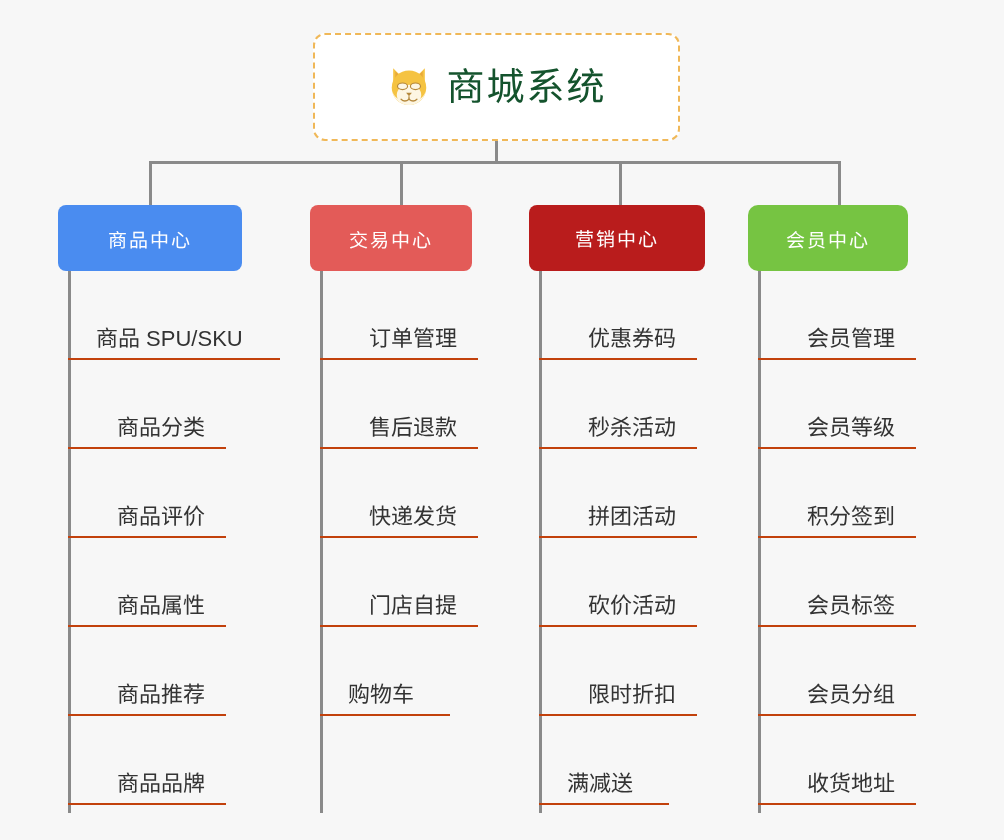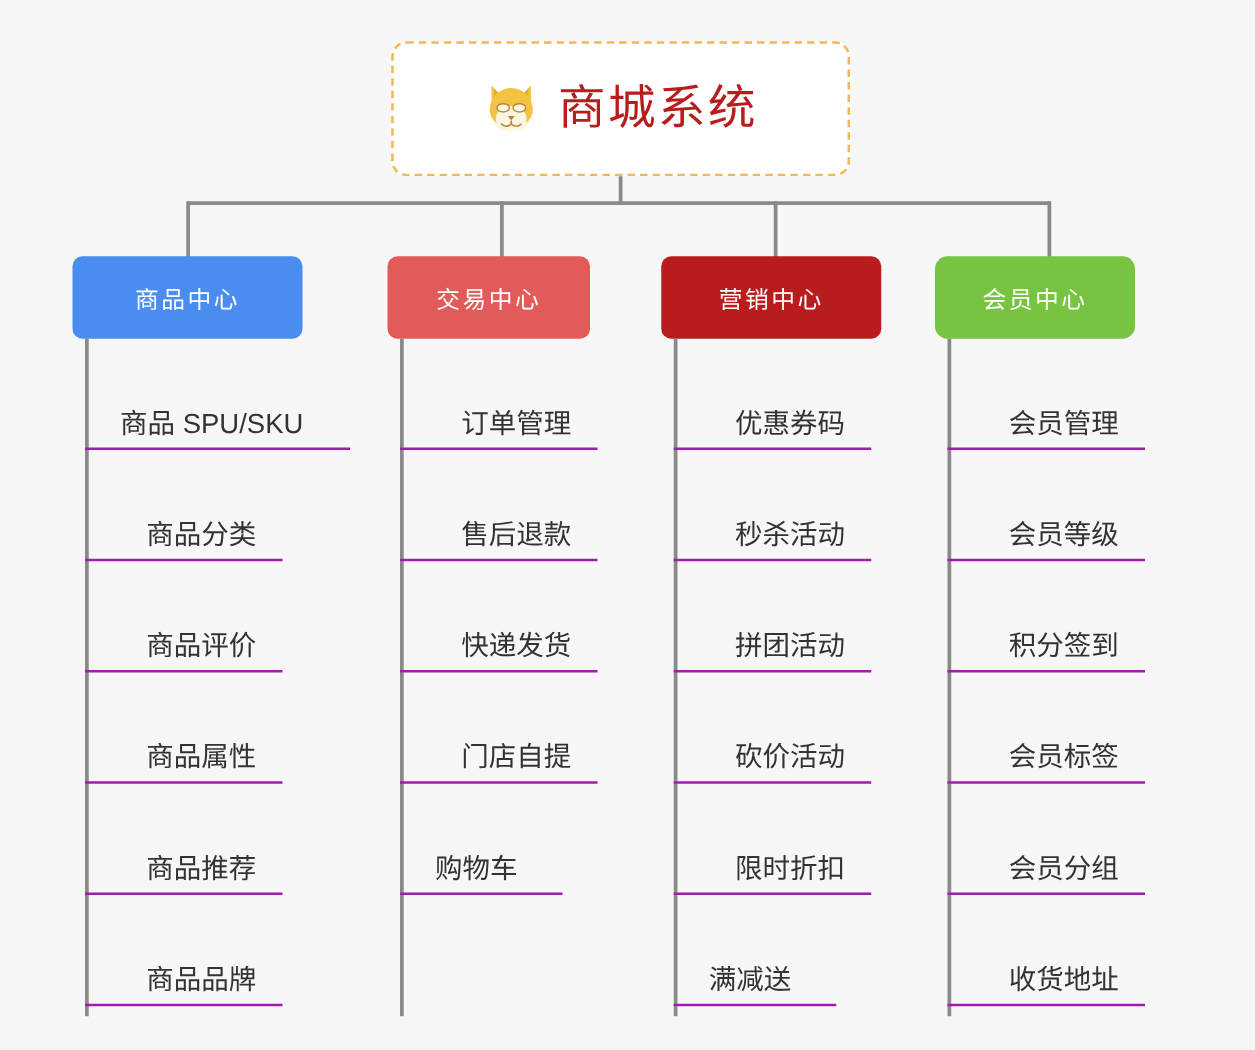--- a/index.html
+++ b/index.html
@@ -32,21 +32,21 @@
     background: #ffffff;
     border: 2px dashed #f0b858;
     border-radius: 12px;
     display: flex;
     align-items: center;
     justify-content: center;
     gap: 14px;
   }
   .root-title {
     font-size: 38px;
-    color: #b91c1c;
+    color: #14532d;
     letter-spacing: 2px;
     line-height: 1;
     white-space: nowrap;
   }
   .dog-icon {
     width: 46px;
     height: 46px;
     display: block;
     flex: none;
   }
@@ -100,21 +100,21 @@
     display: flex;
     align-items: flex-end;
     box-sizing: border-box;
   }
   .leaf-label {
     display: inline-block;
     padding: 0 0 6px 28px;
     font-size: 22px;
     color: #333333;
     white-space: nowrap;
-    border-bottom: 2px solid #a21caf;
+    border-bottom: 2px solid #c2410c;
     box-sizing: border-box;
     line-height: 1.25;
   }
   .leaf-label.wide    { min-width: 212px; }
   .leaf-label.medium  { min-width: 158px; text-align: center; }
   .leaf-label.narrow  { min-width: 130px; }
 </style>
 </head>
 <body>
 

